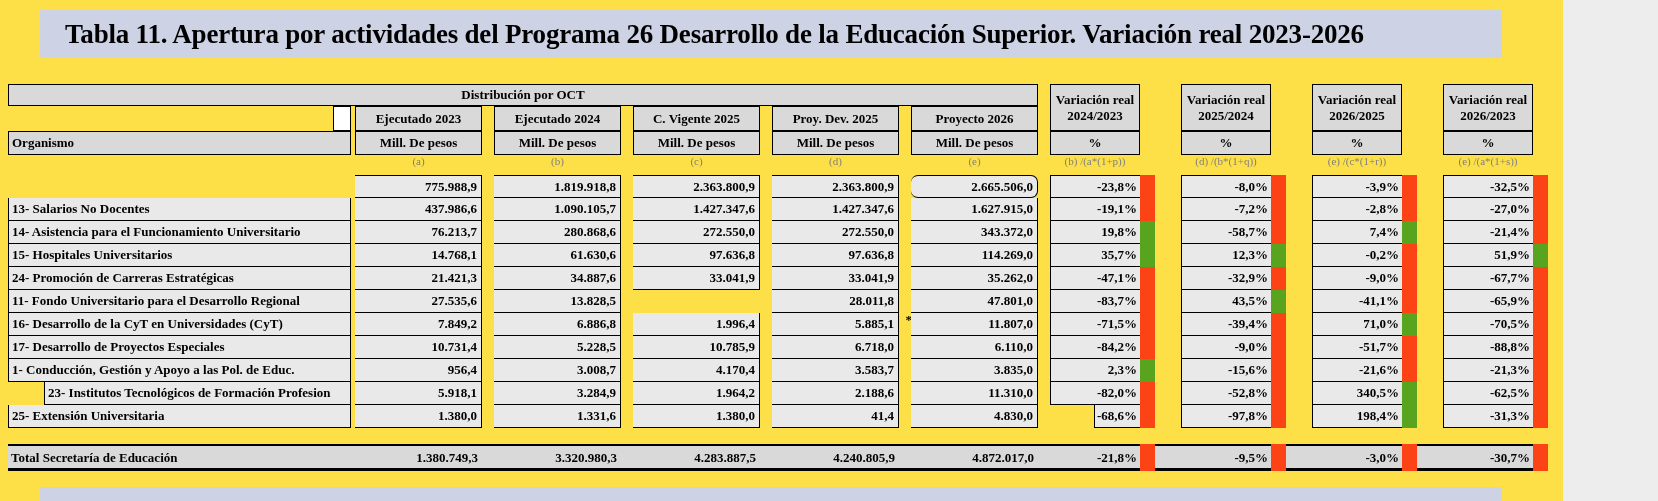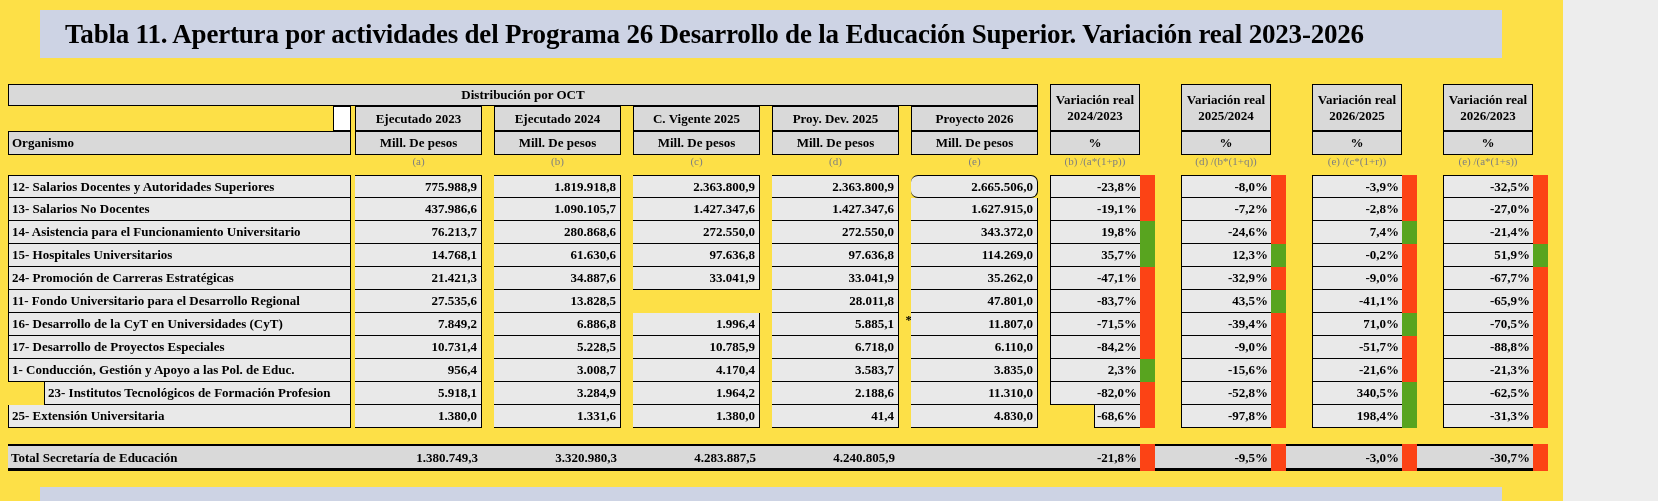--- a/index.html
+++ b/index.html
@@ -93,21 +93,20 @@
     <div class="fr" style="grid-column:4;grid-row:4;">(a)</div>
     <div class="fr" style="grid-column:6;grid-row:4;">(b)</div>
     <div class="fr" style="grid-column:8;grid-row:4;">(c)</div>
     <div class="fr" style="grid-column:10;grid-row:4;">(d)</div>
     <div class="fr" style="grid-column:12;grid-row:4;">(e)</div>
     <div class="fr" style="grid-column:14;grid-row:4;">(b) /(a*(1+p))</div>
     <div class="fr" style="grid-column:17;grid-row:4;">(d) /(b*(1+q))</div>
     <div class="fr" style="grid-column:20;grid-row:4;">(e) /(c*(1+r))</div>
     <div class="fr" style="grid-column:23;grid-row:4;">(e) /(a*(1+s))</div>
 
-  <div class="cl ft" style="grid-area: 5 / 1 / auto / span 2;">12- Salarios Docentes y Autoridades Superiores</div>
       <div class="cv ft" style="grid-area: 5 / 4;">775.988,9</div>
       <div class="cv ft" style="grid-area: 5 / 6;">1.819.918,8</div>
       <div class="cv ft" style="grid-area: 5 / 8;">2.363.800,9</div>
       <div class="cv ft" style="grid-area: 5 / 10;">2.363.800,9</div>
       <div class="cv ft" style="grid-area: 5 / 12; border-radius: 7px;">2.665.506,0</div>
       <div class="cp ft" style="grid-area: 5 / 14;">-23,8%</div>
       <div class="ci" style="grid-area: 5 / 15; background: rgb(252, 67, 21);"></div>
       <div class="cp ft" style="grid-area: 5 / 17;">-8,0%</div>
       <div class="ci" style="grid-area: 5 / 18; background: rgb(252, 67, 21);"></div>
       <div class="cp ft" style="grid-area: 5 / 20;">-3,9%</div>
@@ -129,21 +128,21 @@
       <div class="cp" style="grid-area: 6 / 23;">-27,0%</div>
       <div class="ci" style="grid-area: 6 / 24; background: rgb(252, 67, 21);"></div>
       <div class="cl" style="grid-area: 7 / 1 / auto / span 2;">14- Asistencia para el Funcionamiento Universitario</div>
       <div class="cv" style="grid-area: 7 / 4;">76.213,7</div>
       <div class="cv" style="grid-area: 7 / 6;">280.868,6</div>
       <div class="cv" style="grid-area: 7 / 8;">272.550,0</div>
       <div class="cv" style="grid-area: 7 / 10;">272.550,0</div>
       <div class="cv" style="grid-area: 7 / 12;">343.372,0</div>
       <div class="cp" style="grid-area: 7 / 14;">19,8%</div>
       <div class="ci" style="grid-area: 7 / 15; background: rgb(88, 164, 31);"></div>
-      <div class="cp" style="grid-area: 7 / 17;">-24,6%</div>
+      <div class="cp" style="grid-area: 7 / 17;">-58,7%</div>
       <div class="ci" style="grid-area: 7 / 18; background: rgb(252, 67, 21);"></div>
       <div class="cp" style="grid-area: 7 / 20;">7,4%</div>
       <div class="ci" style="grid-area: 7 / 21; background: rgb(88, 164, 31);"></div>
       <div class="cp" style="grid-area: 7 / 23;">-21,4%</div>
       <div class="ci" style="grid-area: 7 / 24; background: rgb(252, 67, 21);"></div>
       <div class="cl" style="grid-area: 8 / 1 / auto / span 2;">15- Hospitales Universitarios</div>
       <div class="cv" style="grid-area: 8 / 4;">14.768,1</div>
       <div class="cv" style="grid-area: 8 / 6;">61.630,6</div>
       <div class="cv" style="grid-area: 8 / 8;">97.636,8</div>
       <div class="cv" style="grid-area: 8 / 10;">97.636,8</div>
@@ -253,20 +252,21 @@
       <div class="cp" style="grid-area: 15 / 20;">198,4%</div>
       <div class="ci" style="grid-area: 15 / 21; background: rgb(88, 164, 31);"></div>
       <div class="cp" style="grid-area: 15 / 23;">-31,3%</div>
       <div class="ci" style="grid-area: 15 / 24; background: rgb(252, 67, 21);"></div>
       <div class="tband" style="grid-area: 17 / 1 / auto / -1;"></div>
       <div class="cl tot" style="grid-area: 17 / 1 / auto / span 2;">Total Secretaría de Educación</div>
       <div class="cv tot" style="grid-area: 17 / 4;">1.380.749,3</div>
       <div class="cv tot" style="grid-area: 17 / 6;">3.320.980,3</div>
       <div class="cv tot" style="grid-area: 17 / 8;">4.283.887,5</div>
       <div class="cv tot" style="grid-area: 17 / 10;">4.240.805,9</div>
+      <div class="cv tot" style="grid-area: 17 / 12;">4.872.017,0</div>
       <div class="cp tot" style="grid-area: 17 / 14;">-21,8%</div>
       <div class="ci" style="grid-area: 17 / 15; background: rgb(252, 67, 21);"></div>
       <div class="cp tot" style="grid-area: 17 / 17;">-9,5%</div>
       <div class="ci" style="grid-area: 17 / 18; background: rgb(252, 67, 21);"></div>
       <div class="cp tot" style="grid-area: 17 / 20;">-3,0%</div>
       <div class="ci" style="grid-area: 17 / 21; background: rgb(252, 67, 21);"></div>
       <div class="cp tot" style="grid-area: 17 / 23;">-30,7%</div>
       <div class="ci" style="grid-area: 17 / 24; background: rgb(252, 67, 21);"></div>
     </div>
 

